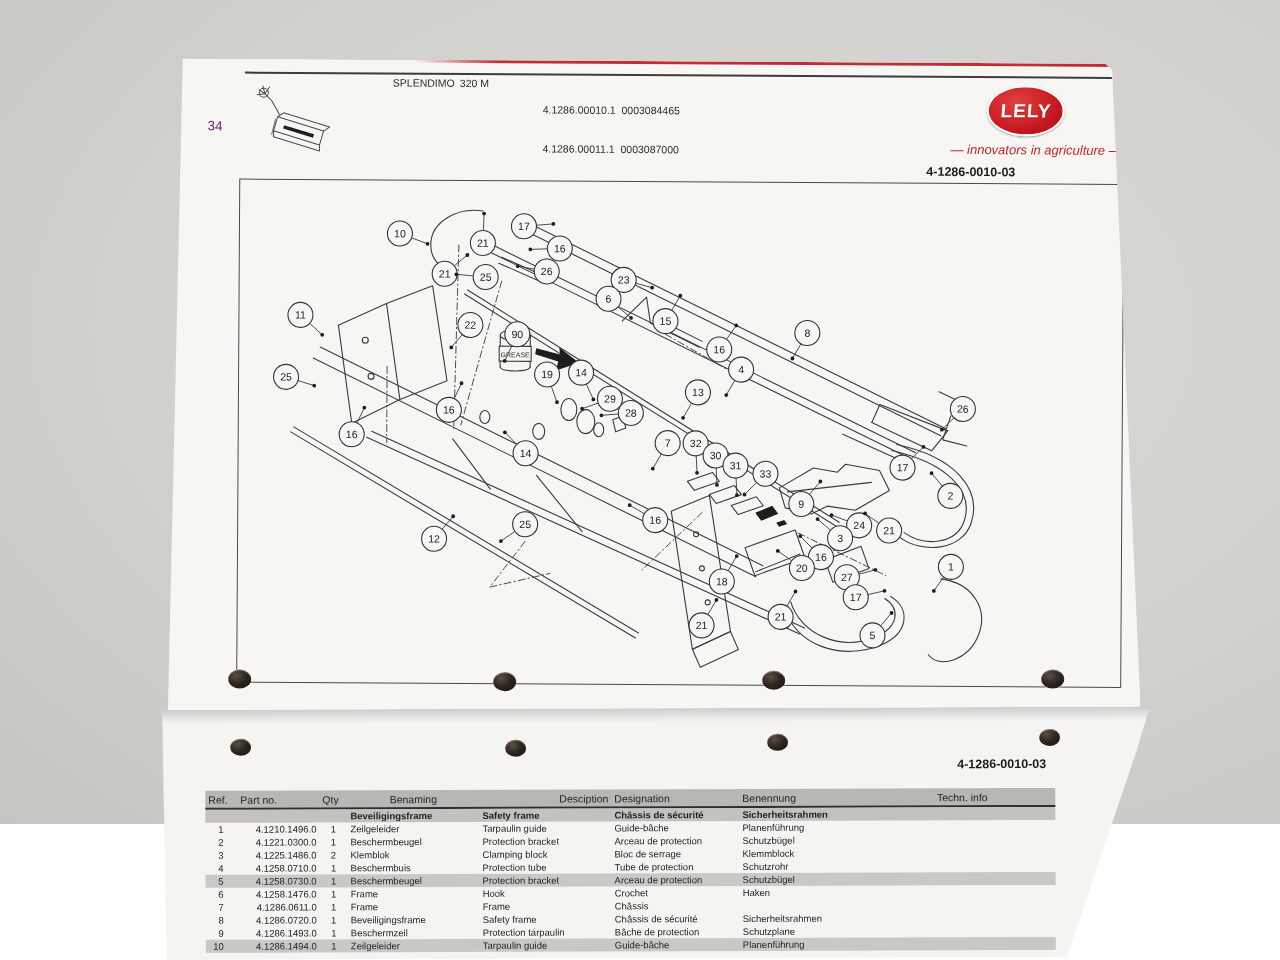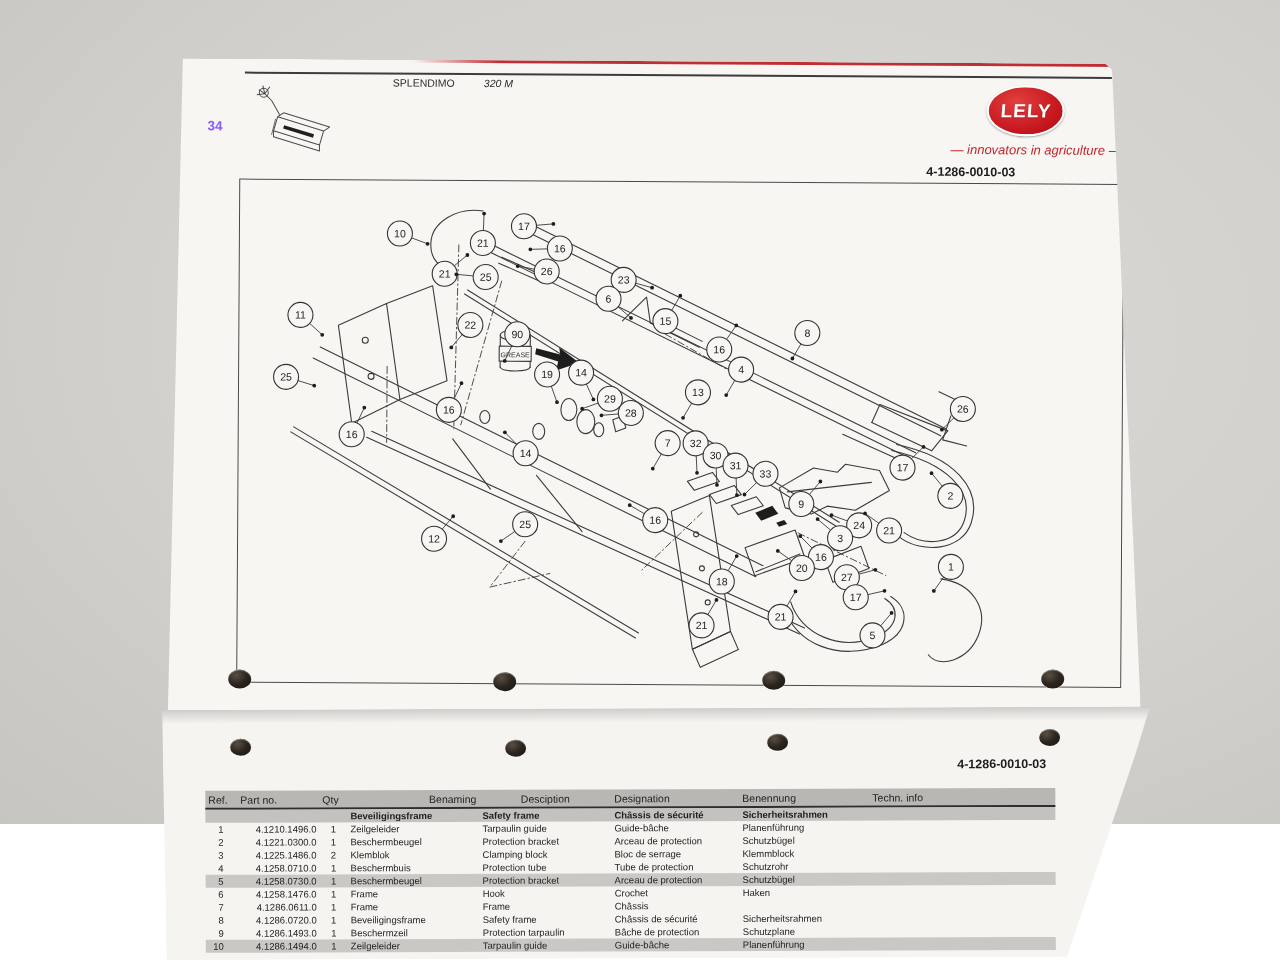--- a/index.html
+++ b/index.html
@@ -9,23 +9,23 @@
   .sheet{position:absolute;background:#f7f6f3;}
   .sheet-top{left:150px;top:58px;width:995px;height:652px;
     transform:rotate(0.35deg);transform-origin:top left;
     clip-path:polygon(3.3% 0%, 96% 0%, 96.7% 0.9%, 100% 100%, 2.2% 100%);
     box-shadow:0 4px 9px rgba(0,0,0,.28);}
   .red-edge{position:absolute;left:262px;right:0;top:0;height:3px;
     background:linear-gradient(90deg, rgba(193,45,52,0) 0%, #c12d34 12%, #c12d34 100%);}
   .header-rule{position:absolute;left:95px;top:13px;width:867px;height:2px;background:#3c3c3c;}
   .hdr-txt{position:absolute;font-size:10.5px;color:#2b2b2b;white-space:pre;}
   .hdr-model{left:243px;top:17px;}
-  .hdr-variant{left:334px;top:17px;font-style:italic;}
+  .hdr-variant{left:310px;top:17px;}
   .hdr-codes{left:393px;top:17px;line-height:13px;}
-  .page-number{position:absolute;left:58px;top:60px;font-size:13.5px;color:#8b5cf6;font-weight:bold;}
+  .page-number{position:absolute;left:58px;top:60px;font-size:13.5px;color:#701a75;}
   .machine-thumb{position:absolute;left:100px;top:24px;}
   .lely-logo{position:absolute;left:801px;top:22px;width:150px;text-align:center;}
   .lely-oval{margin:0 auto;width:74px;height:47px;border-radius:50%;
     background:radial-gradient(ellipse at 38% 32%, #e2403e 0%, #c5161e 65%, #a80f16 100%);
     border:2px solid #fdfdfd;box-shadow:0 1px 2px rgba(0,0,0,.35);
     display:flex;align-items:center;justify-content:center;}
   .lely-oval span{color:#fff;font-weight:bold;font-size:19px;letter-spacing:1px;
     transform:skewX(-4deg);text-shadow:0 1px 1px rgba(0,0,0,.25);}
   .lely-tagline{margin-top:6px;color:#c2262c;font-size:13px;font-style:italic;white-space:nowrap;}
   .drawing-number-top{position:absolute;left:758px;top:102px;width:108px;text-align:right;
@@ -63,20 +63,24 @@
 </head>
 <body>
 
 <div class="scene">
 
   <div class="sheet sheet-top">
     <div class="red-edge"></div>
     <div class="header-rule"></div>
     <div class="hdr-txt hdr-model">SPLENDIMO</div>
     <div class="hdr-txt hdr-variant">320 M</div>
+    <div class="hdr-txt hdr-codes">
+      <div>4.1286.00010.1  0003084465</div>
+      <div>4.1286.00011.1  0003087000</div>
+    </div>
     <div class="page-number">34</div>
 
     <svg class="machine-thumb" width="92" height="72" viewBox="0 0 92 72">
       <g fill="none" stroke="#4a4a4a" stroke-width="1" stroke-linejoin="round">
         <path d="M28,34 L74,48 L70,62 L24,48 Z"></path>
         <path d="M24,48 L24,54 L70,68 L70,62"></path>
         <path d="M28,34 L34,30 L80,44 L74,48"></path>
         <path d="M34,44 L64,53" stroke="#1f1f1f" stroke-width="3.5"></path>
         <path d="M30,32 L22,18 L15,11"></path>
         <path d="M15,11 l-6,-4 M15,11 l-8,1 M15,11 l-2,-8 M15,11 l5,-7"></path>
@@ -496,25 +500,25 @@
     <div class="hole" style="left:605px;top:26px;width:21px;height:17px;"></div>
     <div class="hole" style="left:877px;top:22px;width:21px;height:17px;"></div>
 
     <div class="drawing-number-bottom">4-1286-0010-03</div>
 
     <div class="parts-table">
       <div class="t-row t-head" id="t-head">
           <div class="c0" style="text-align: left;">Ref.</div>
           <div class="c1" style="text-align: left;">Part no.</div>
           <div class="c2" style="text-align: left;">Qty</div>
-          <div class="c3" style="text-align: right;">Benaming</div>
-          <div class="c4" style="text-align: center;">Desciption</div>
+          <div class="c3" style="text-align: center;">Benaming</div>
+          <div class="c4" style="text-align: right;">Desciption</div>
           <div class="c5" style="text-align: left;">Designation</div>
           <div class="c6" style="text-align: left;">Benennung</div>
-          <div class="c7" style="text-align: left;">Techn. info</div>
+          <div class="c7" style="text-align: center;">Techn. info</div>
         </div>
       <div class="t-row t-section" id="t-section">
           <div class="c0" style="font-weight: bold;"></div>
           <div class="c1" style="font-weight: bold;"></div>
           <div class="c2" style="font-weight: bold;"></div>
           <div class="c3" style="font-weight: bold;">Beveiligingsframe</div>
           <div class="c4" style="font-weight: bold;">Safety frame</div>
           <div class="c5" style="font-weight: bold;">Châssis de sécurité</div>
           <div class="c6" style="font-weight: bold;">Sicherheitsrahmen</div>
           <div class="c7" style="font-weight: bold;"></div>

